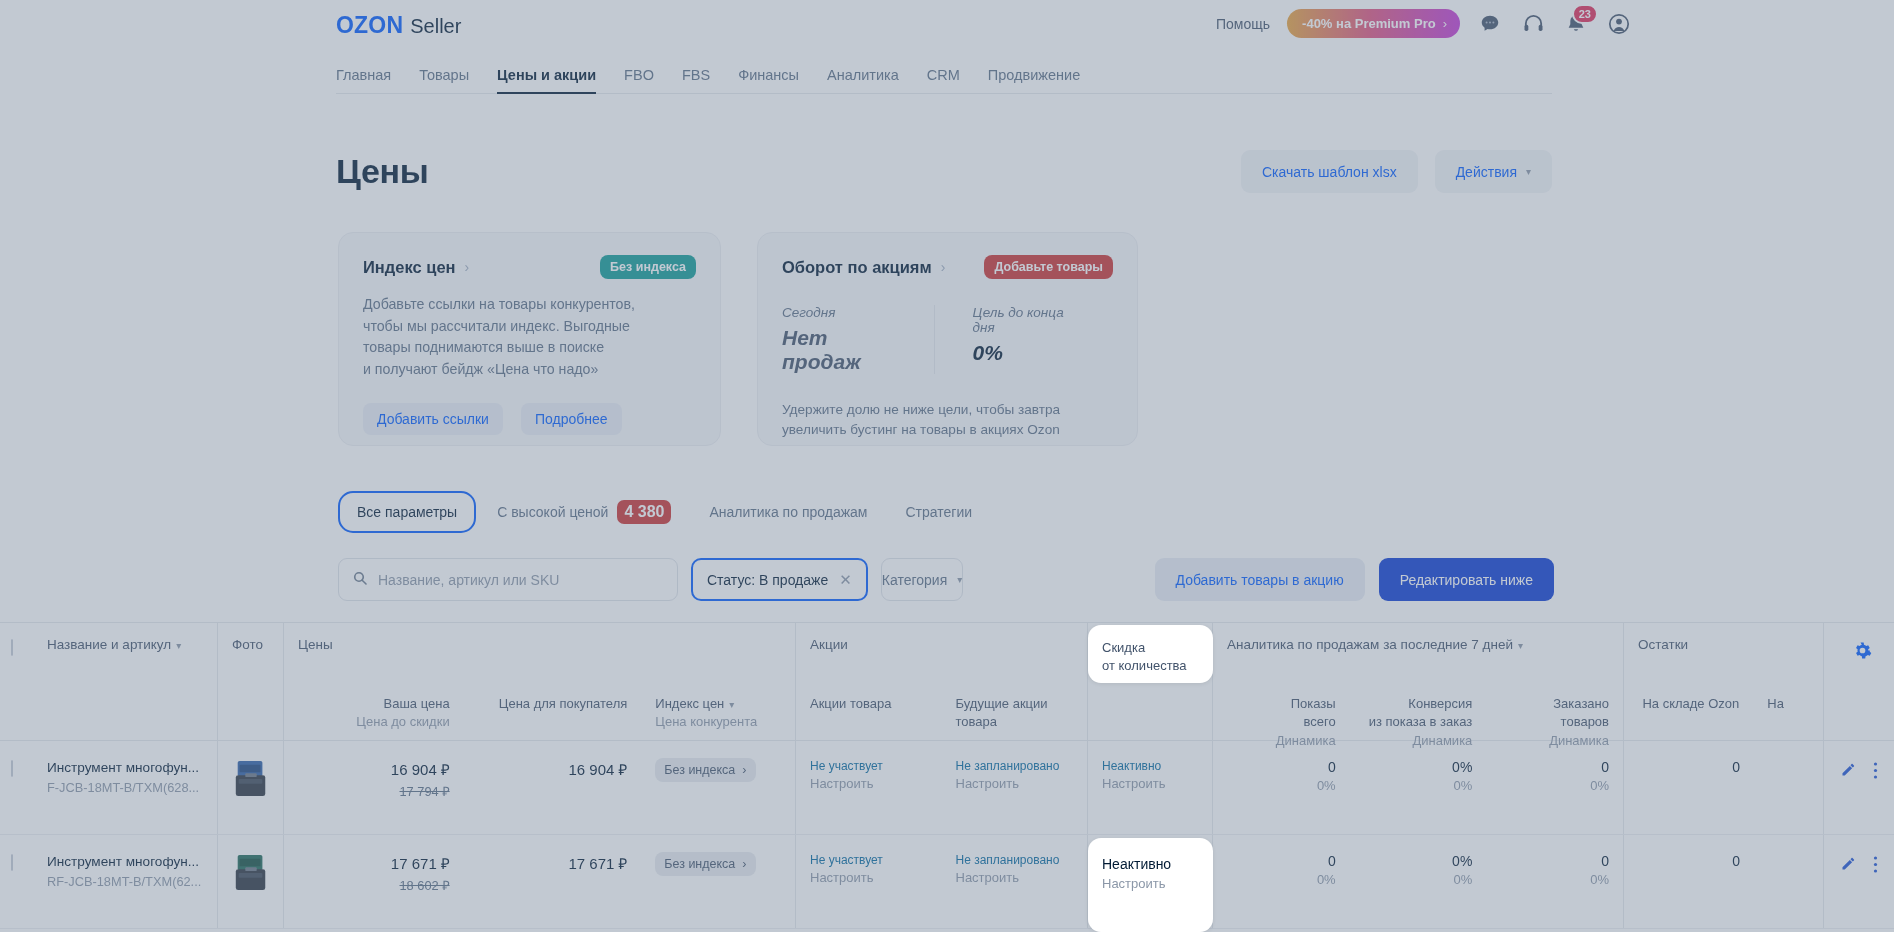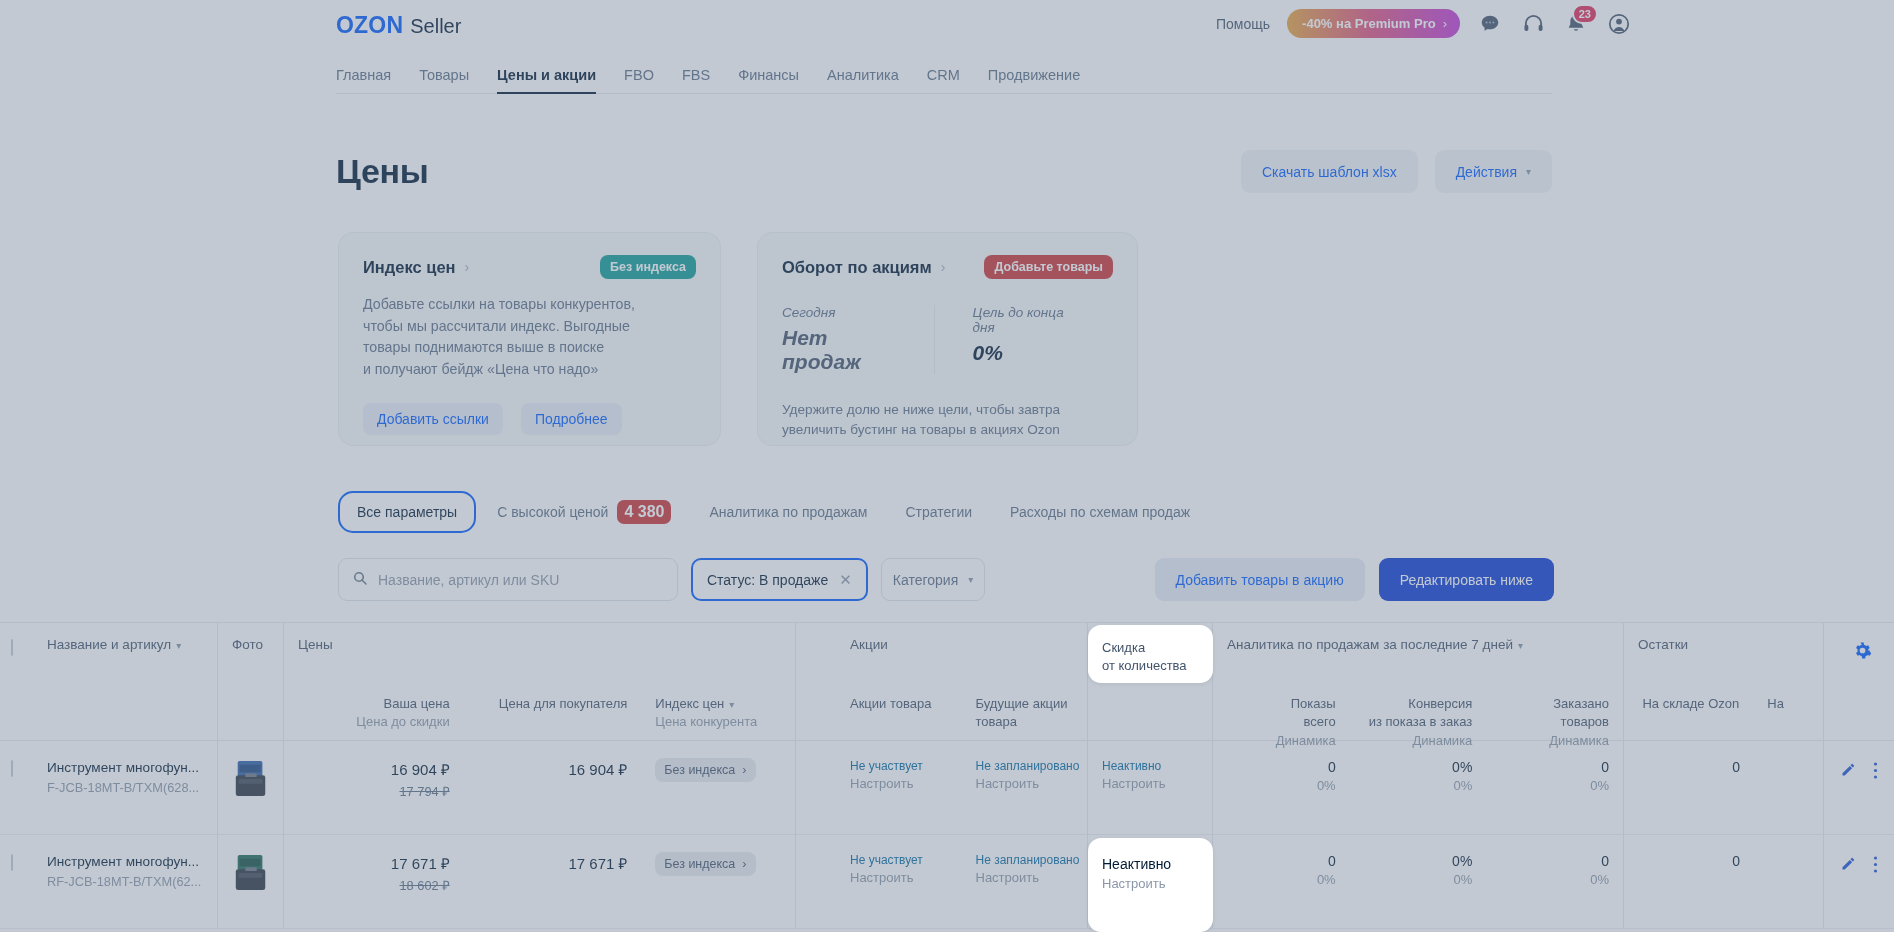--- a/index.html
+++ b/index.html
@@ -90,40 +90,40 @@
   .search input { border:none; outline:none; font-size:14px; color:#001a34; width:100%; background:transparent;
                   font-family:"Liberation Sans", sans-serif; }
   .search input::placeholder { color:#8b97a8; }
   .chip-filter {
     margin-left:13px; height:43px; border:2px solid #005bff; border-radius:10px; background:#fff;
     display:flex; align-items:center; gap:11px; padding:0 14px; font-size:14px; color:#001a34;
   }
   .chip-filter .x { color:#8b97a8; font-size:15px; }
   .chip-sel {
     margin-left:13px; height:43px; border:1px solid #dfe3e9; border-radius:9px; background:#fff;
-    display:flex; align-items:center; gap:10px; padding:0 11px; font-size:14px; color:#5b6e86;justify-content:flex-end;
+    display:flex; align-items:center; gap:10px; padding:0 0; font-size:14px; color:#5b6e86;justify-content:flex-end;
   }
   .chip-sel .cd { font-size:10px; color:#8b97a8; }
   .filters-right { margin-left:auto; display:flex; gap:14px; }
   .btn-soft { background:#e8edf5; color:#005bff; font-size:14px; border:none; border-radius:9px; height:43px; padding:0 21px; }
   .btn-primary { background:#0b3bd4; color:#fff; font-size:14px; border:none; border-radius:9px; height:43px; padding:0 21px; }
 
   
   .table { position:absolute; left:0; top:622px; width:1894px; border-top:1px solid #e5e8ed; }
   .trow { display:flex; width:1894px; }
   .hdr1 { height:60px; }
   .hdr2 { height:58px; border-bottom:1px solid #e5e8ed; }
   .cell { position:relative; font-size:13px; color:#42536b; }
   .vsep { border-left:1px solid #e5e8ed; }
 
   .c-check  { width:33px; }
   .c-name   { width:184px; }
   .c-photo  { width:66px; }
   .c-prices { width:512px; }
-  .c-promo  { width:292px;padding-left:40px; }
+  .c-promo  { width:292px; }
   .c-qty    { width:125px; }
   .c-anal   { width:411px; }
   .c-stock  { width:200px; }
   .c-act    { width:71px; }
 
   .grp-title { font-size:13.5px; color:#42536b; padding:14px 0 0 14px; }
   .sub { padding:12px 14px 0 14px; font-size:13px; line-height:1.42; }
   .sub .t1 { color:#42536b; }
   .sub .t2 { color:#8b97a8; }
   .sub.right { text-align:right; }
@@ -295,23 +295,20 @@
     </div>
     <div class="pill">
       <span>С высокой ценой</span>
       <span class="cnt">4 380</span>
     </div>
     <div class="pill">
       <span>Аналитика по продажам</span>
     </div>
     <div class="pill">
       <span>Стратегии</span>
-    </div>
-    <div class="pill">
-      <span>Расходы по схемам продаж</span>
     </div>
   </div>
 
   <div class="filters">
     <div class="search">
       <span>
         <svg width="16" height="16" viewBox="0 0 24 24" fill="none" stroke="#6b7a8d" stroke-width="2.4" stroke-linecap="round">
             <circle cx="10.5" cy="10.5" r="6.4"></circle>
             <path d="M15.3 15.3L21 21"></path>
           </svg>

